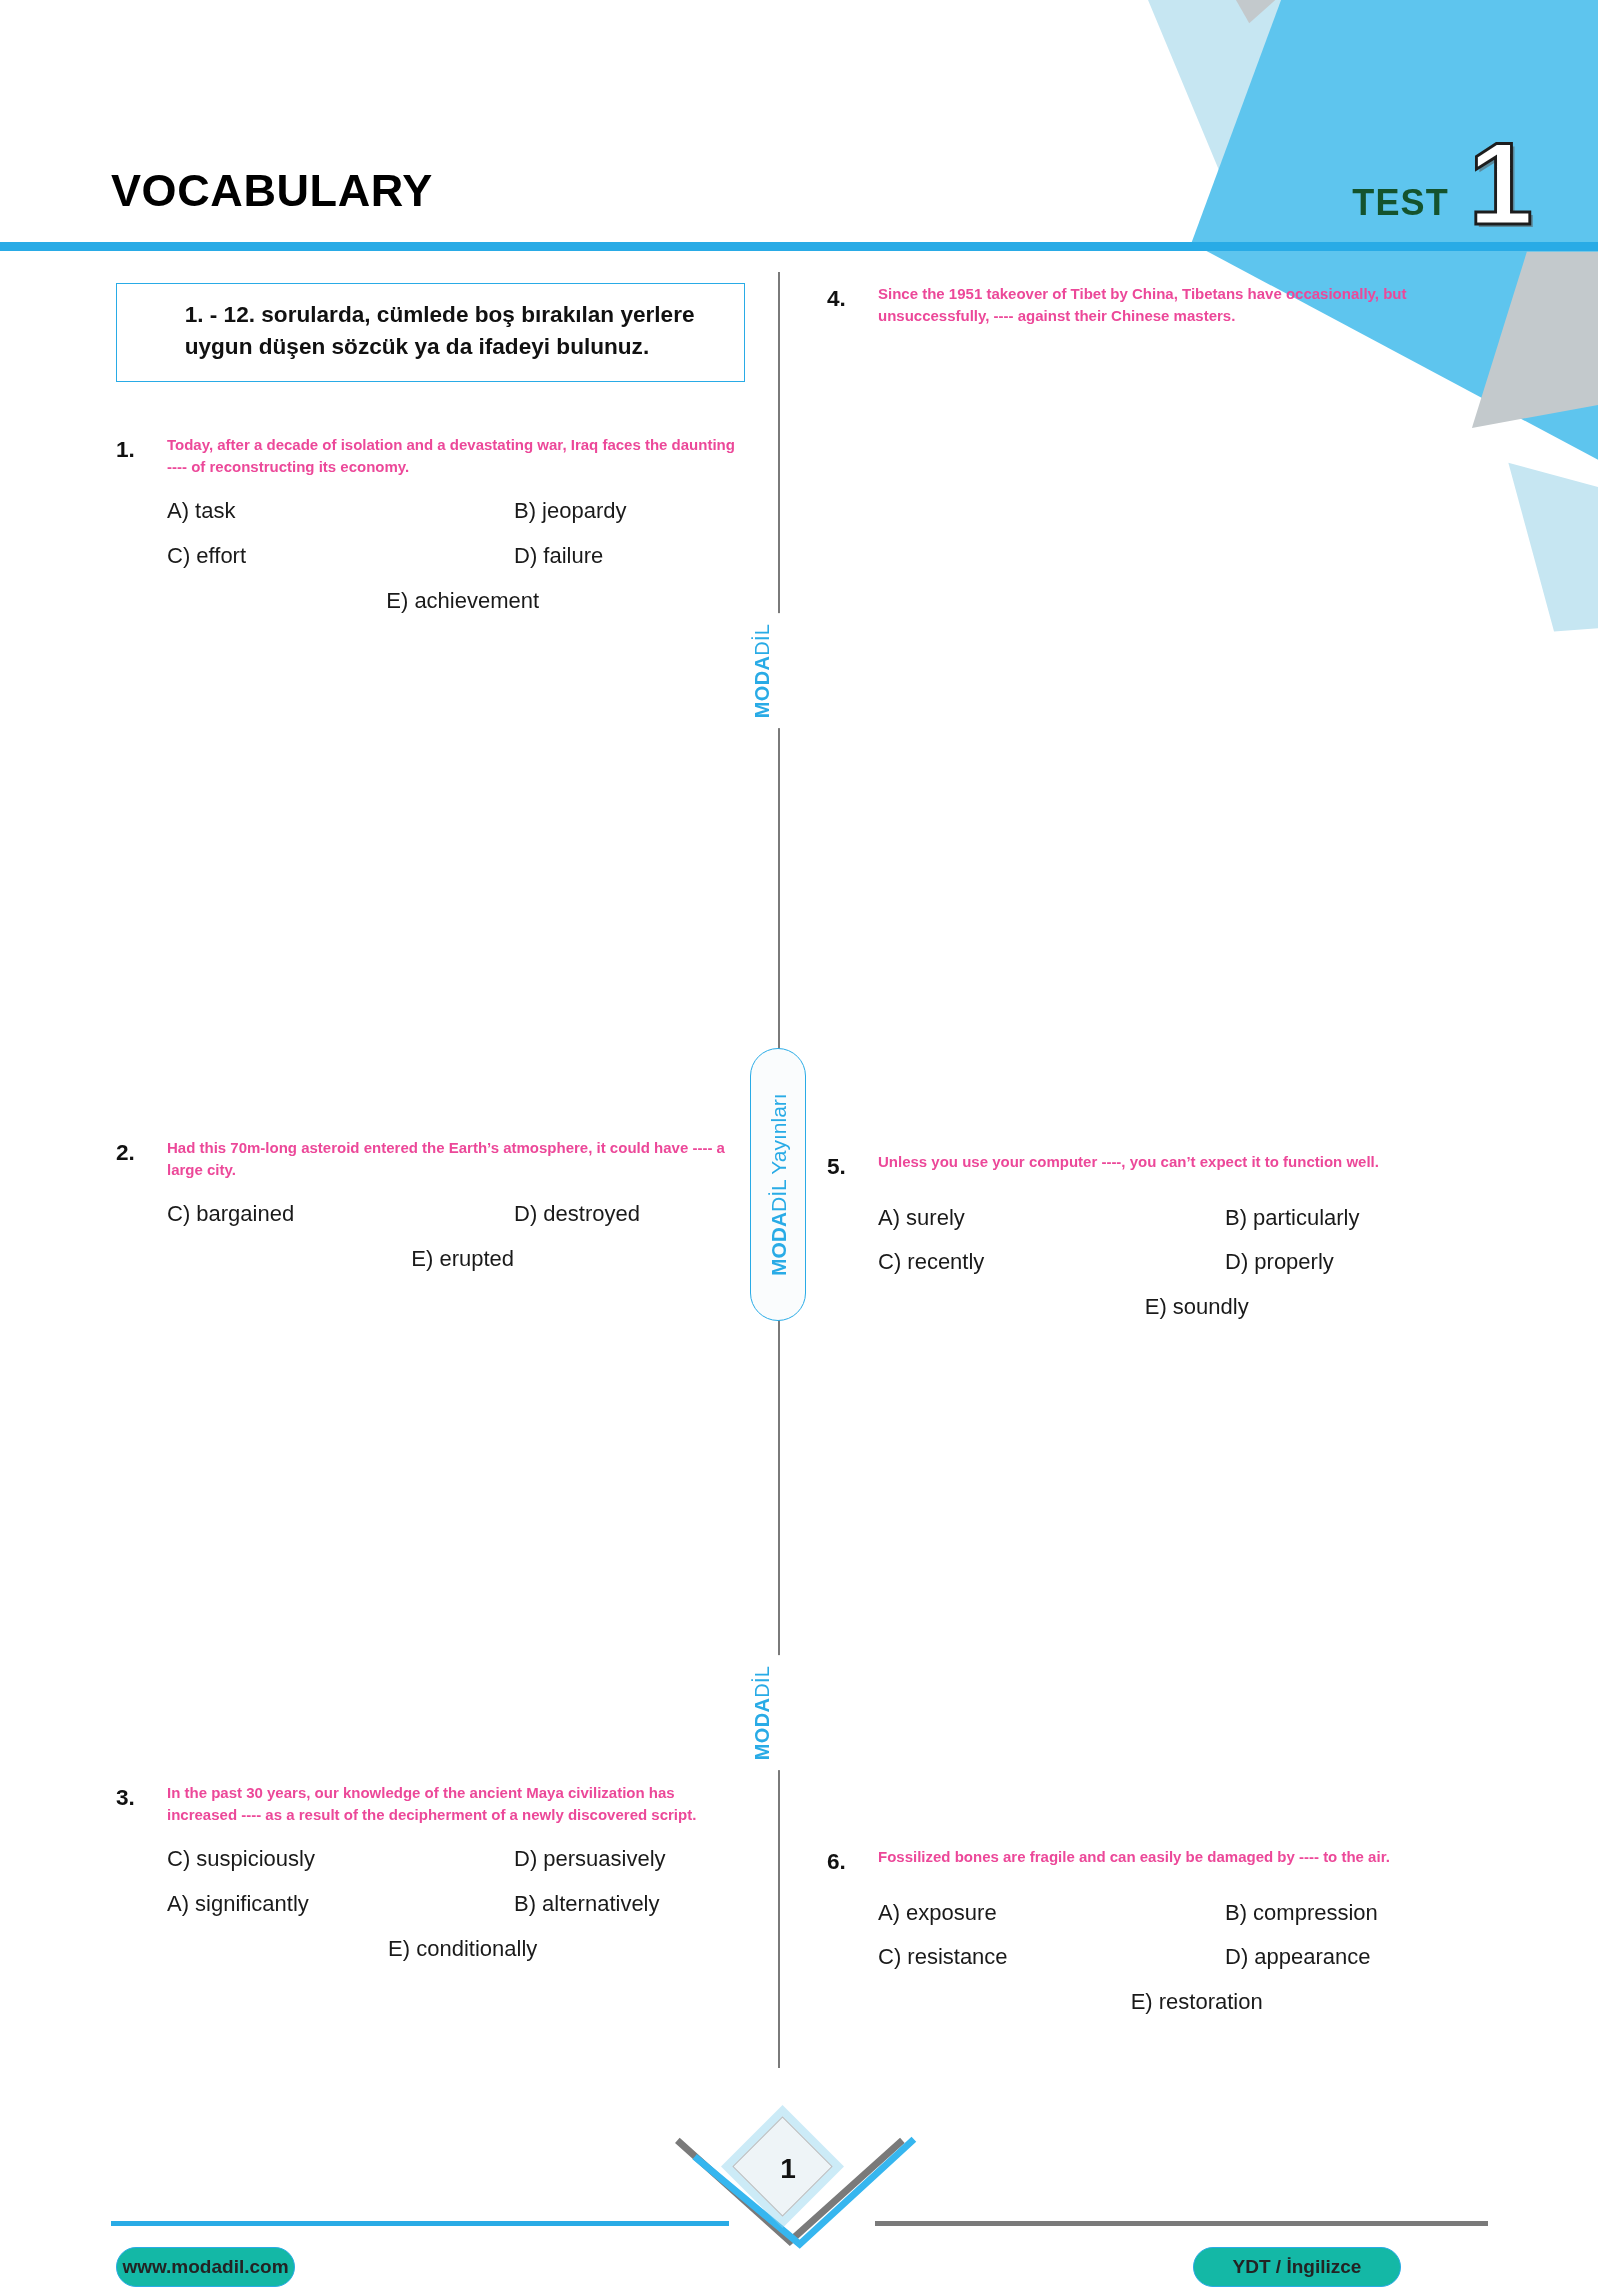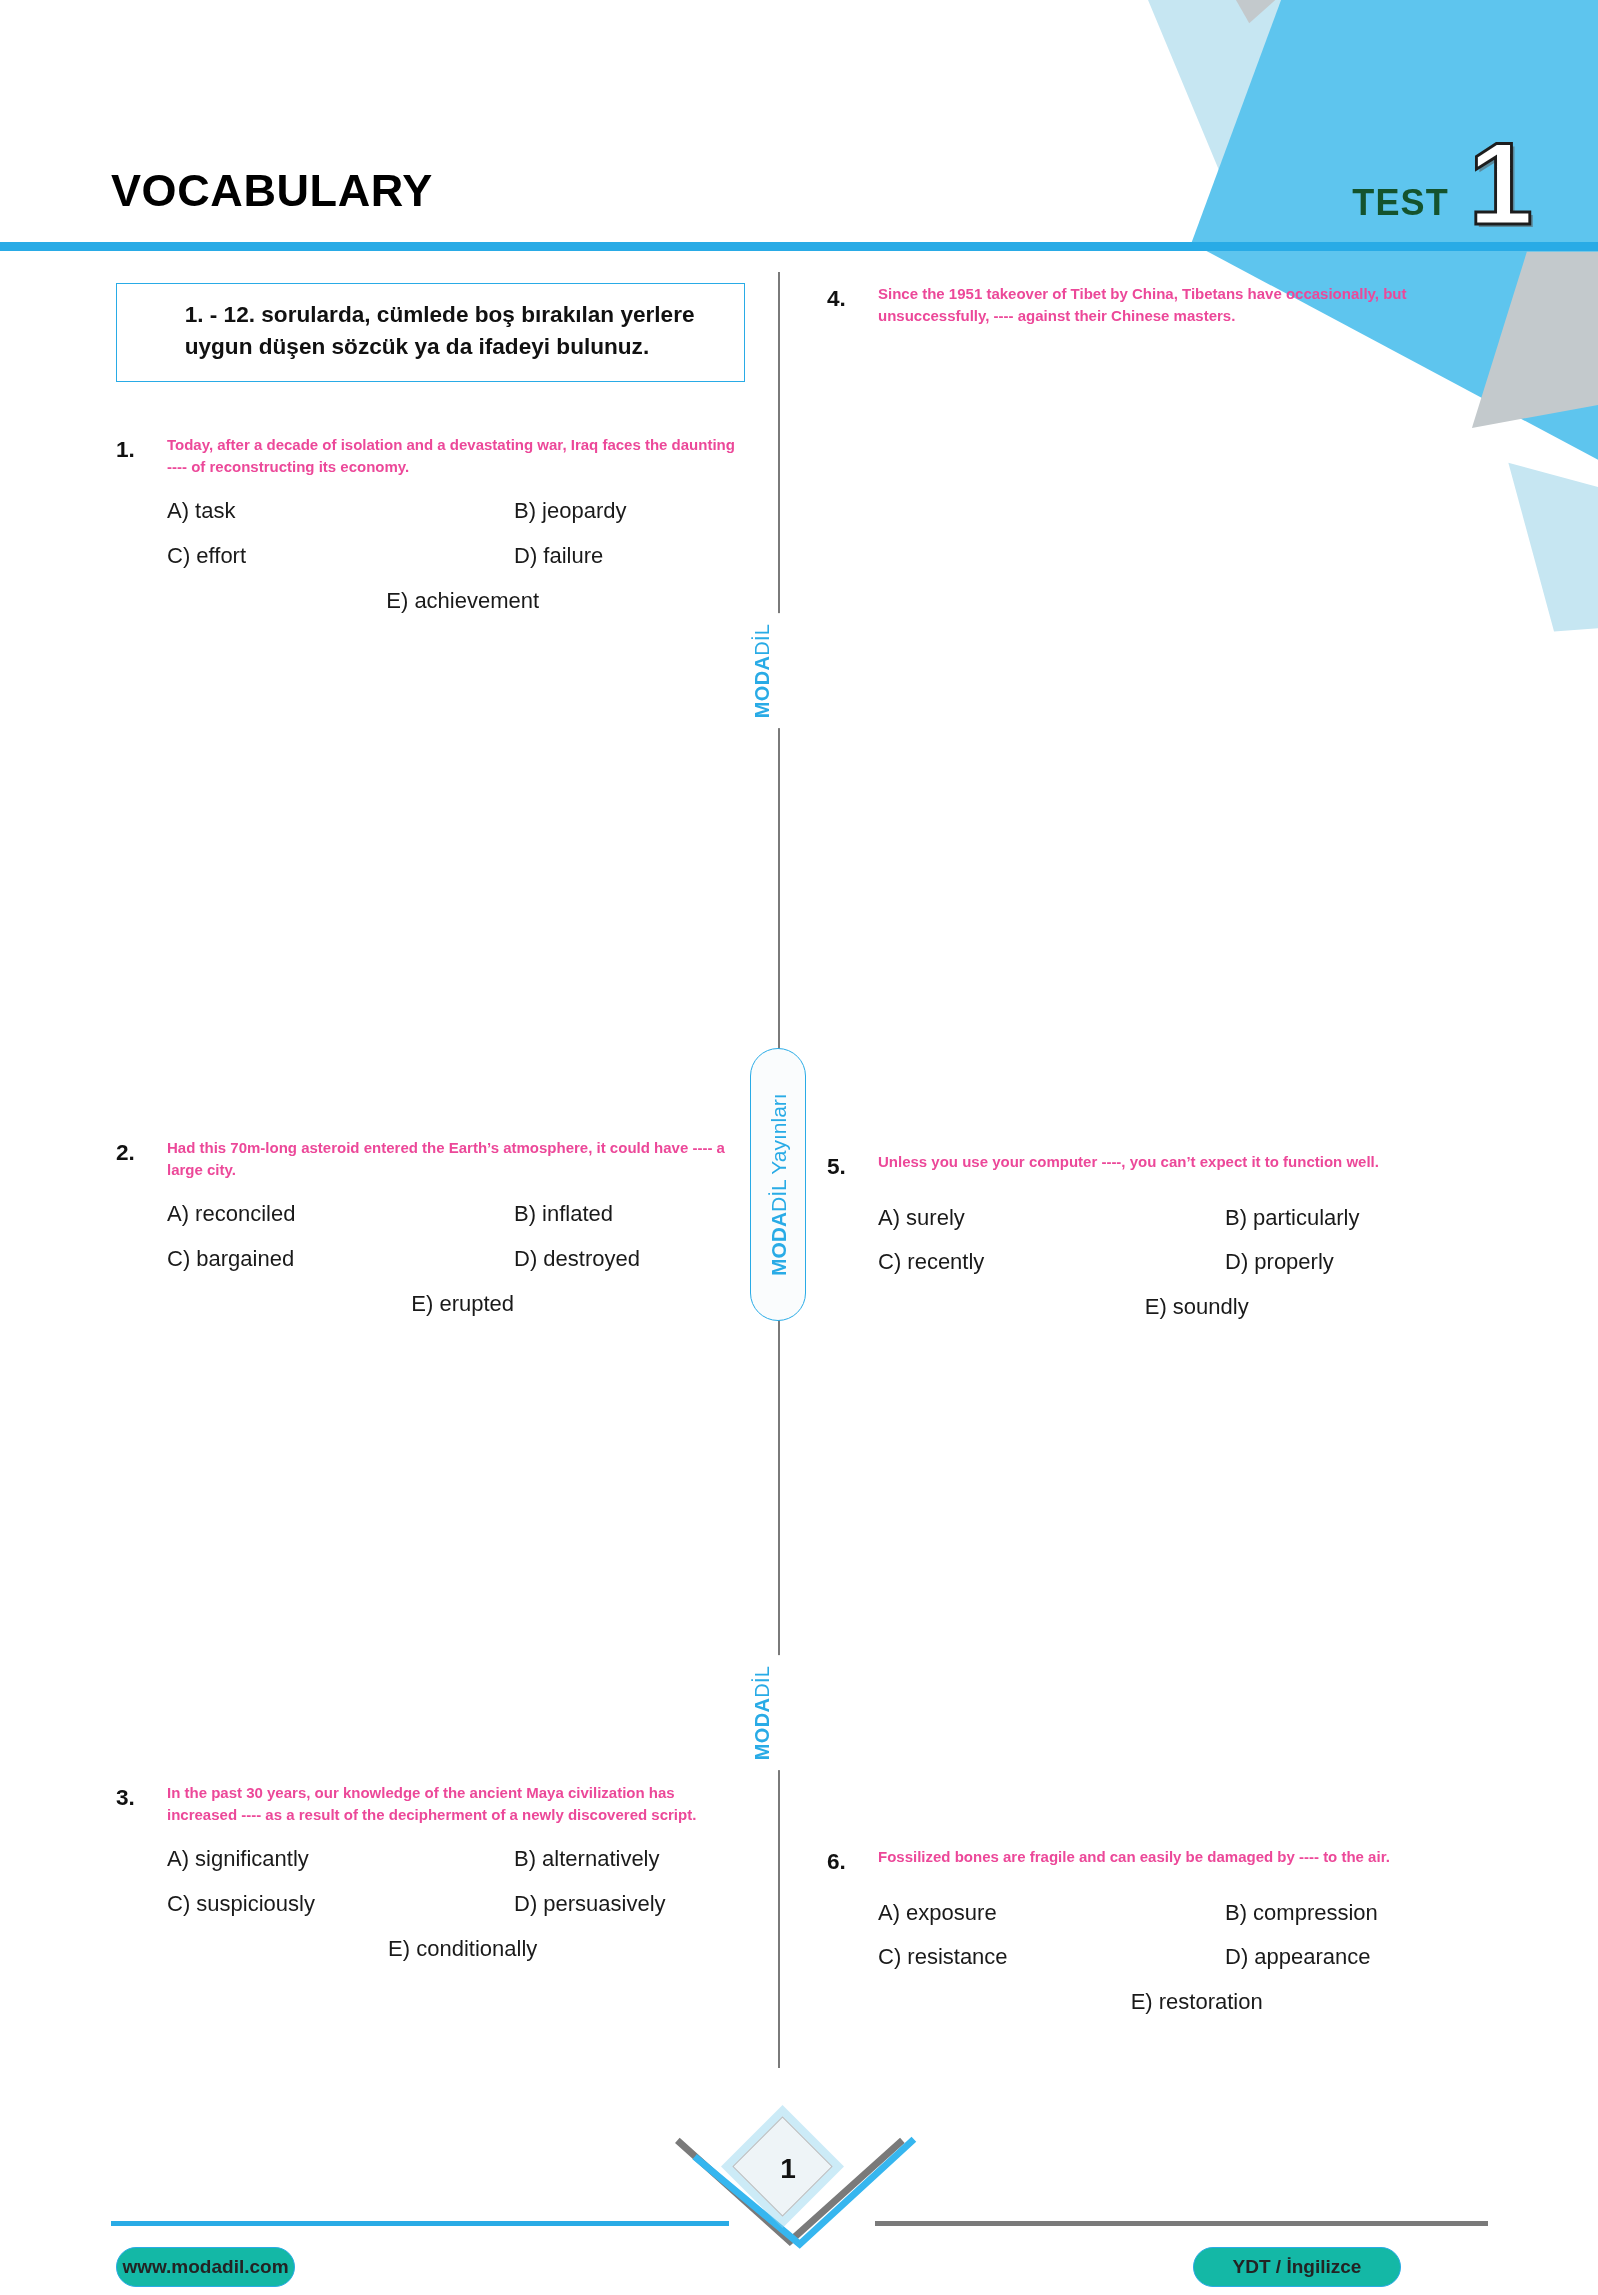--- a/index.html
+++ b/index.html
@@ -355,46 +355,42 @@
       </div>
     </div>
 
     <div class="q" style="top:882px;">
       <div class="q-head">
         <div class="q-num">2.</div>
         <div class="q-stem">Had this 70m-long asteroid entered the Earth’s atmosphere, it could have ---- a large city.</div>
       </div>
       <div class="opts">
         <div class="opt-row">
-          <div class="opt opt-a">A) reconciled</div>
-          <div class="opt opt-b">B) inflated</div>
-        </div>
-        <div class="opt-row">
           <div class="opt opt-a">C) bargained</div>
           <div class="opt opt-b">D) destroyed</div>
         </div>
         <div class="opt-row-e">
           <div class="opt">E) erupted</div>
         </div>
       </div>
     </div>
 
     <div class="q" style="top:1527px;">
       <div class="q-head">
         <div class="q-num">3.</div>
         <div class="q-stem">In the past 30 years, our knowledge of the ancient Maya civilization has increased ---- as a result of the decipherment of a newly discovered script.</div>
       </div>
       <div class="opts">
         <div class="opt-row">
+          <div class="opt opt-a">C) suspiciously</div>
+          <div class="opt opt-b">D) persuasively</div>
+        </div>
+        <div class="opt-row">
           <div class="opt opt-a">A) significantly</div>
           <div class="opt opt-b">B) alternatively</div>
-        </div>
-        <div class="opt-row">
-          <div class="opt opt-a">C) suspiciously</div>
-          <div class="opt opt-b">D) persuasively</div>
         </div>
         <div class="opt-row-e">
           <div class="opt">E) conditionally</div>
         </div>
       </div>
     </div>
 
   </div>
 
   <div class="col-right">

